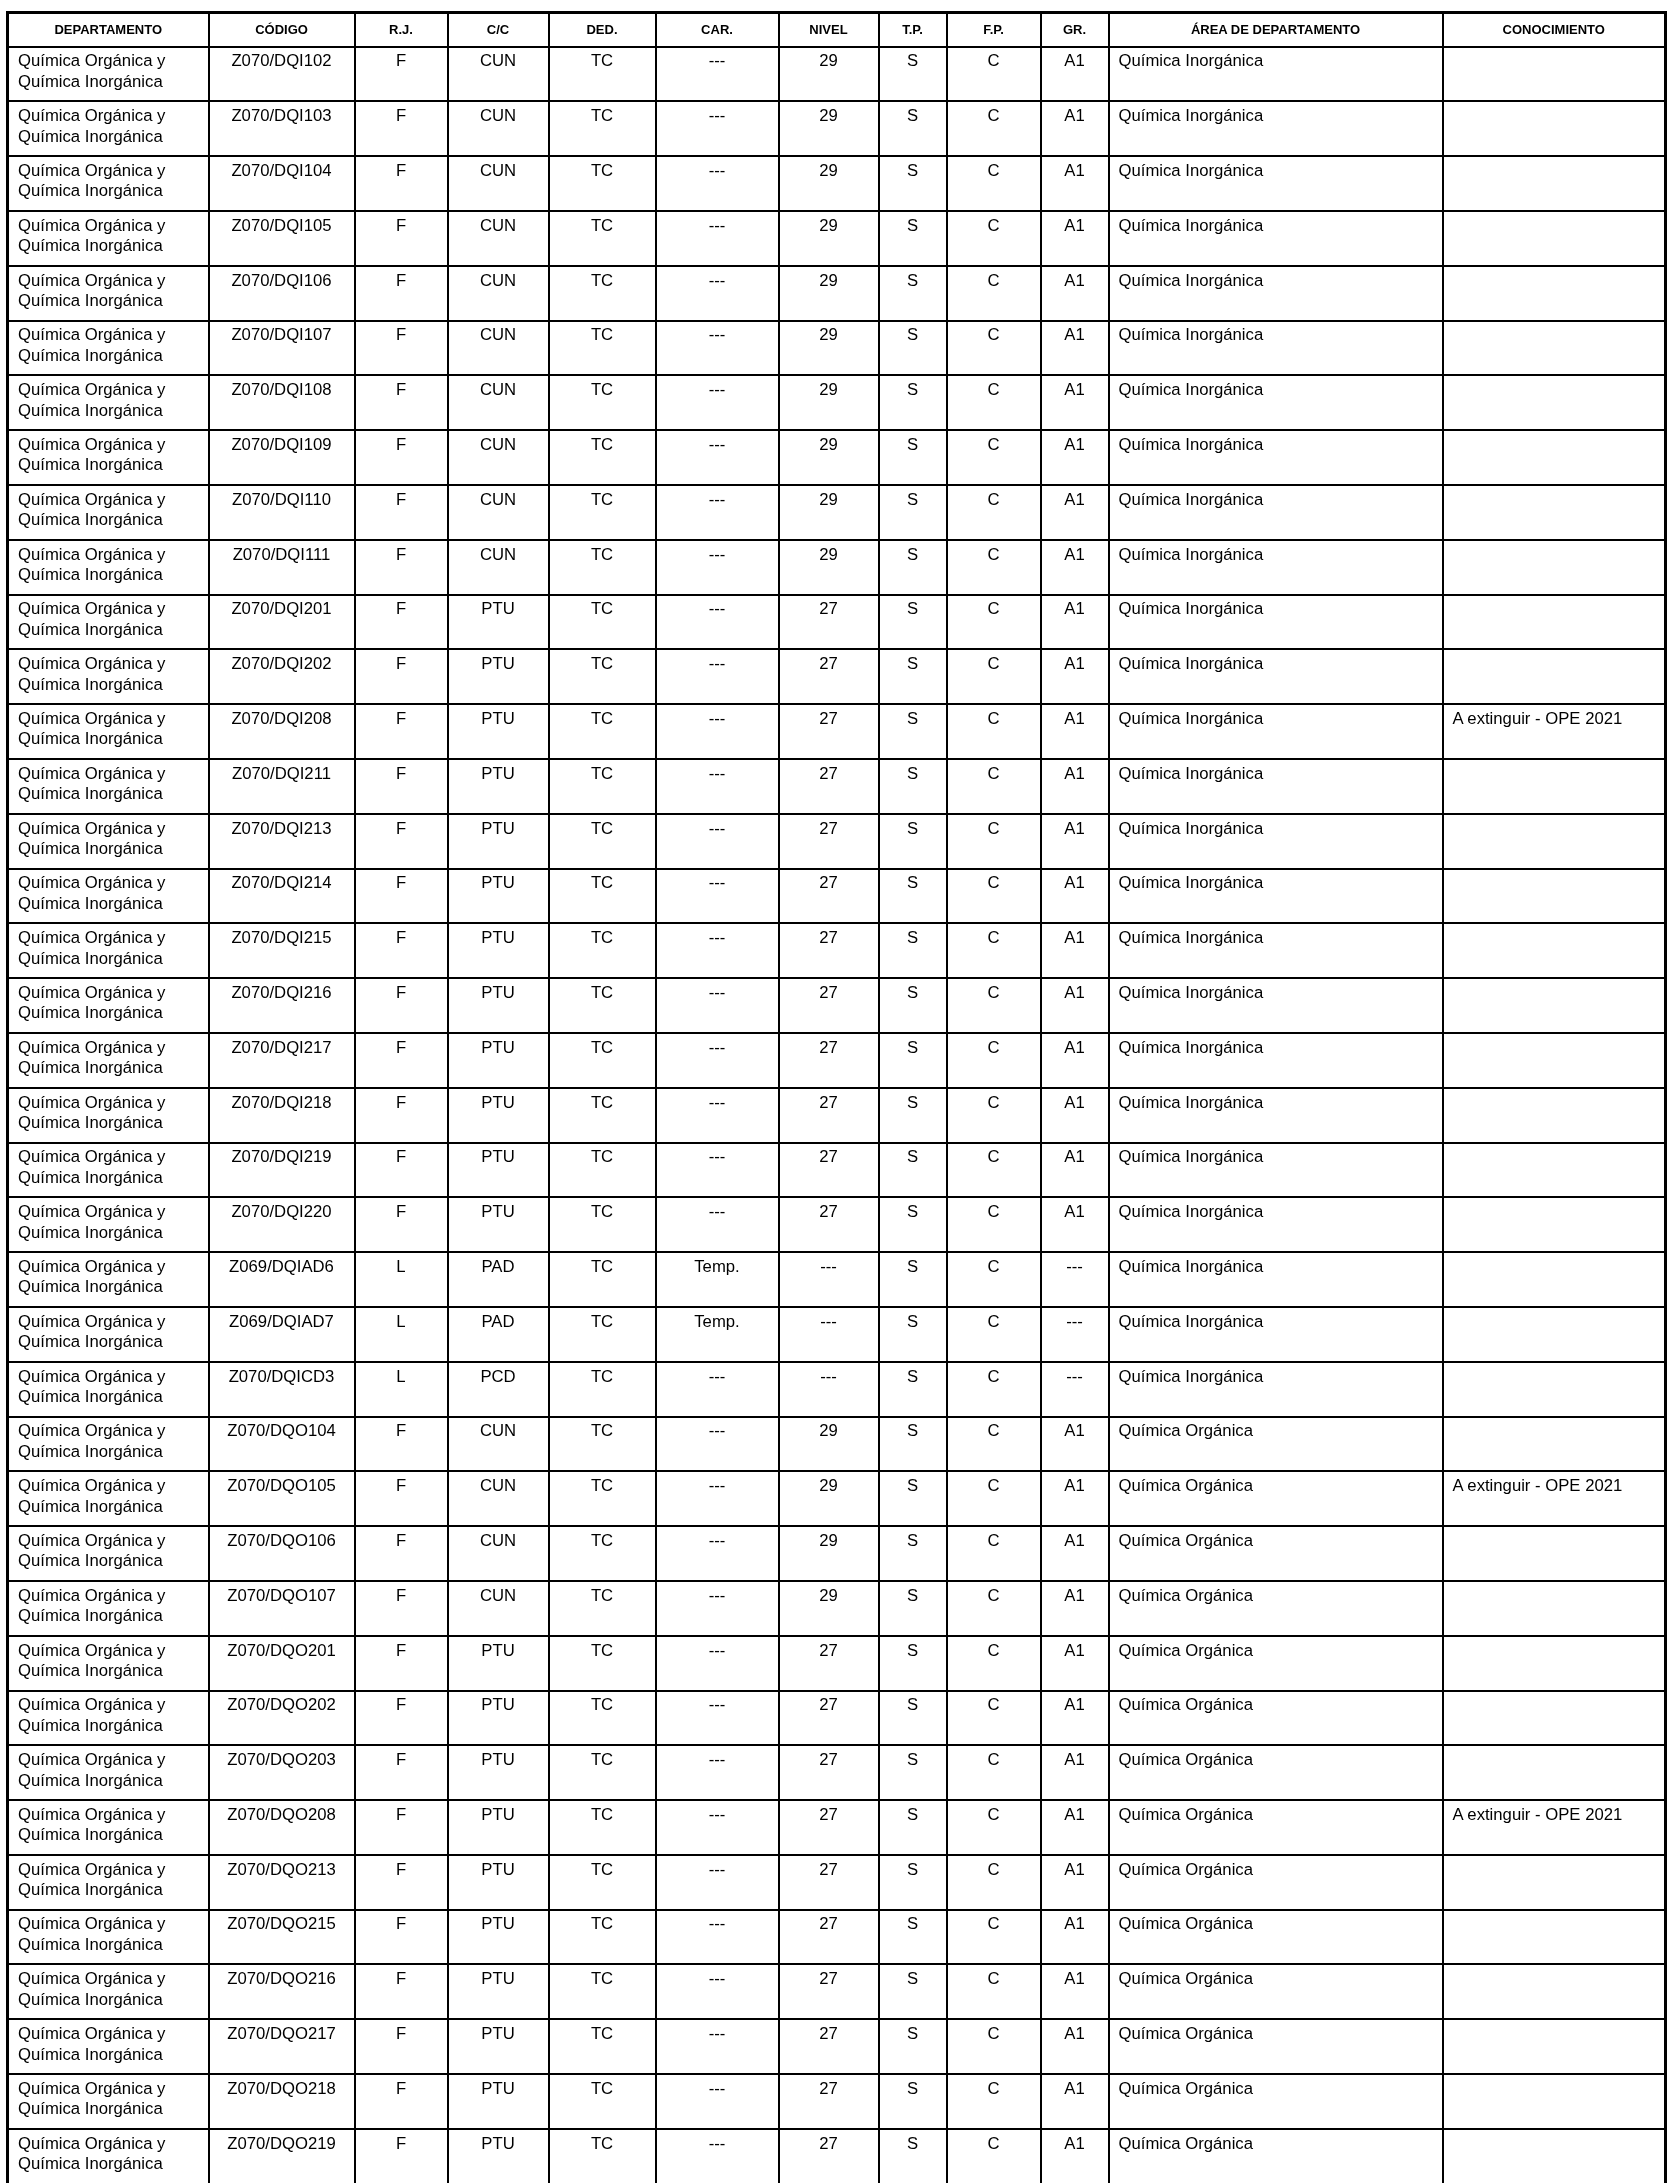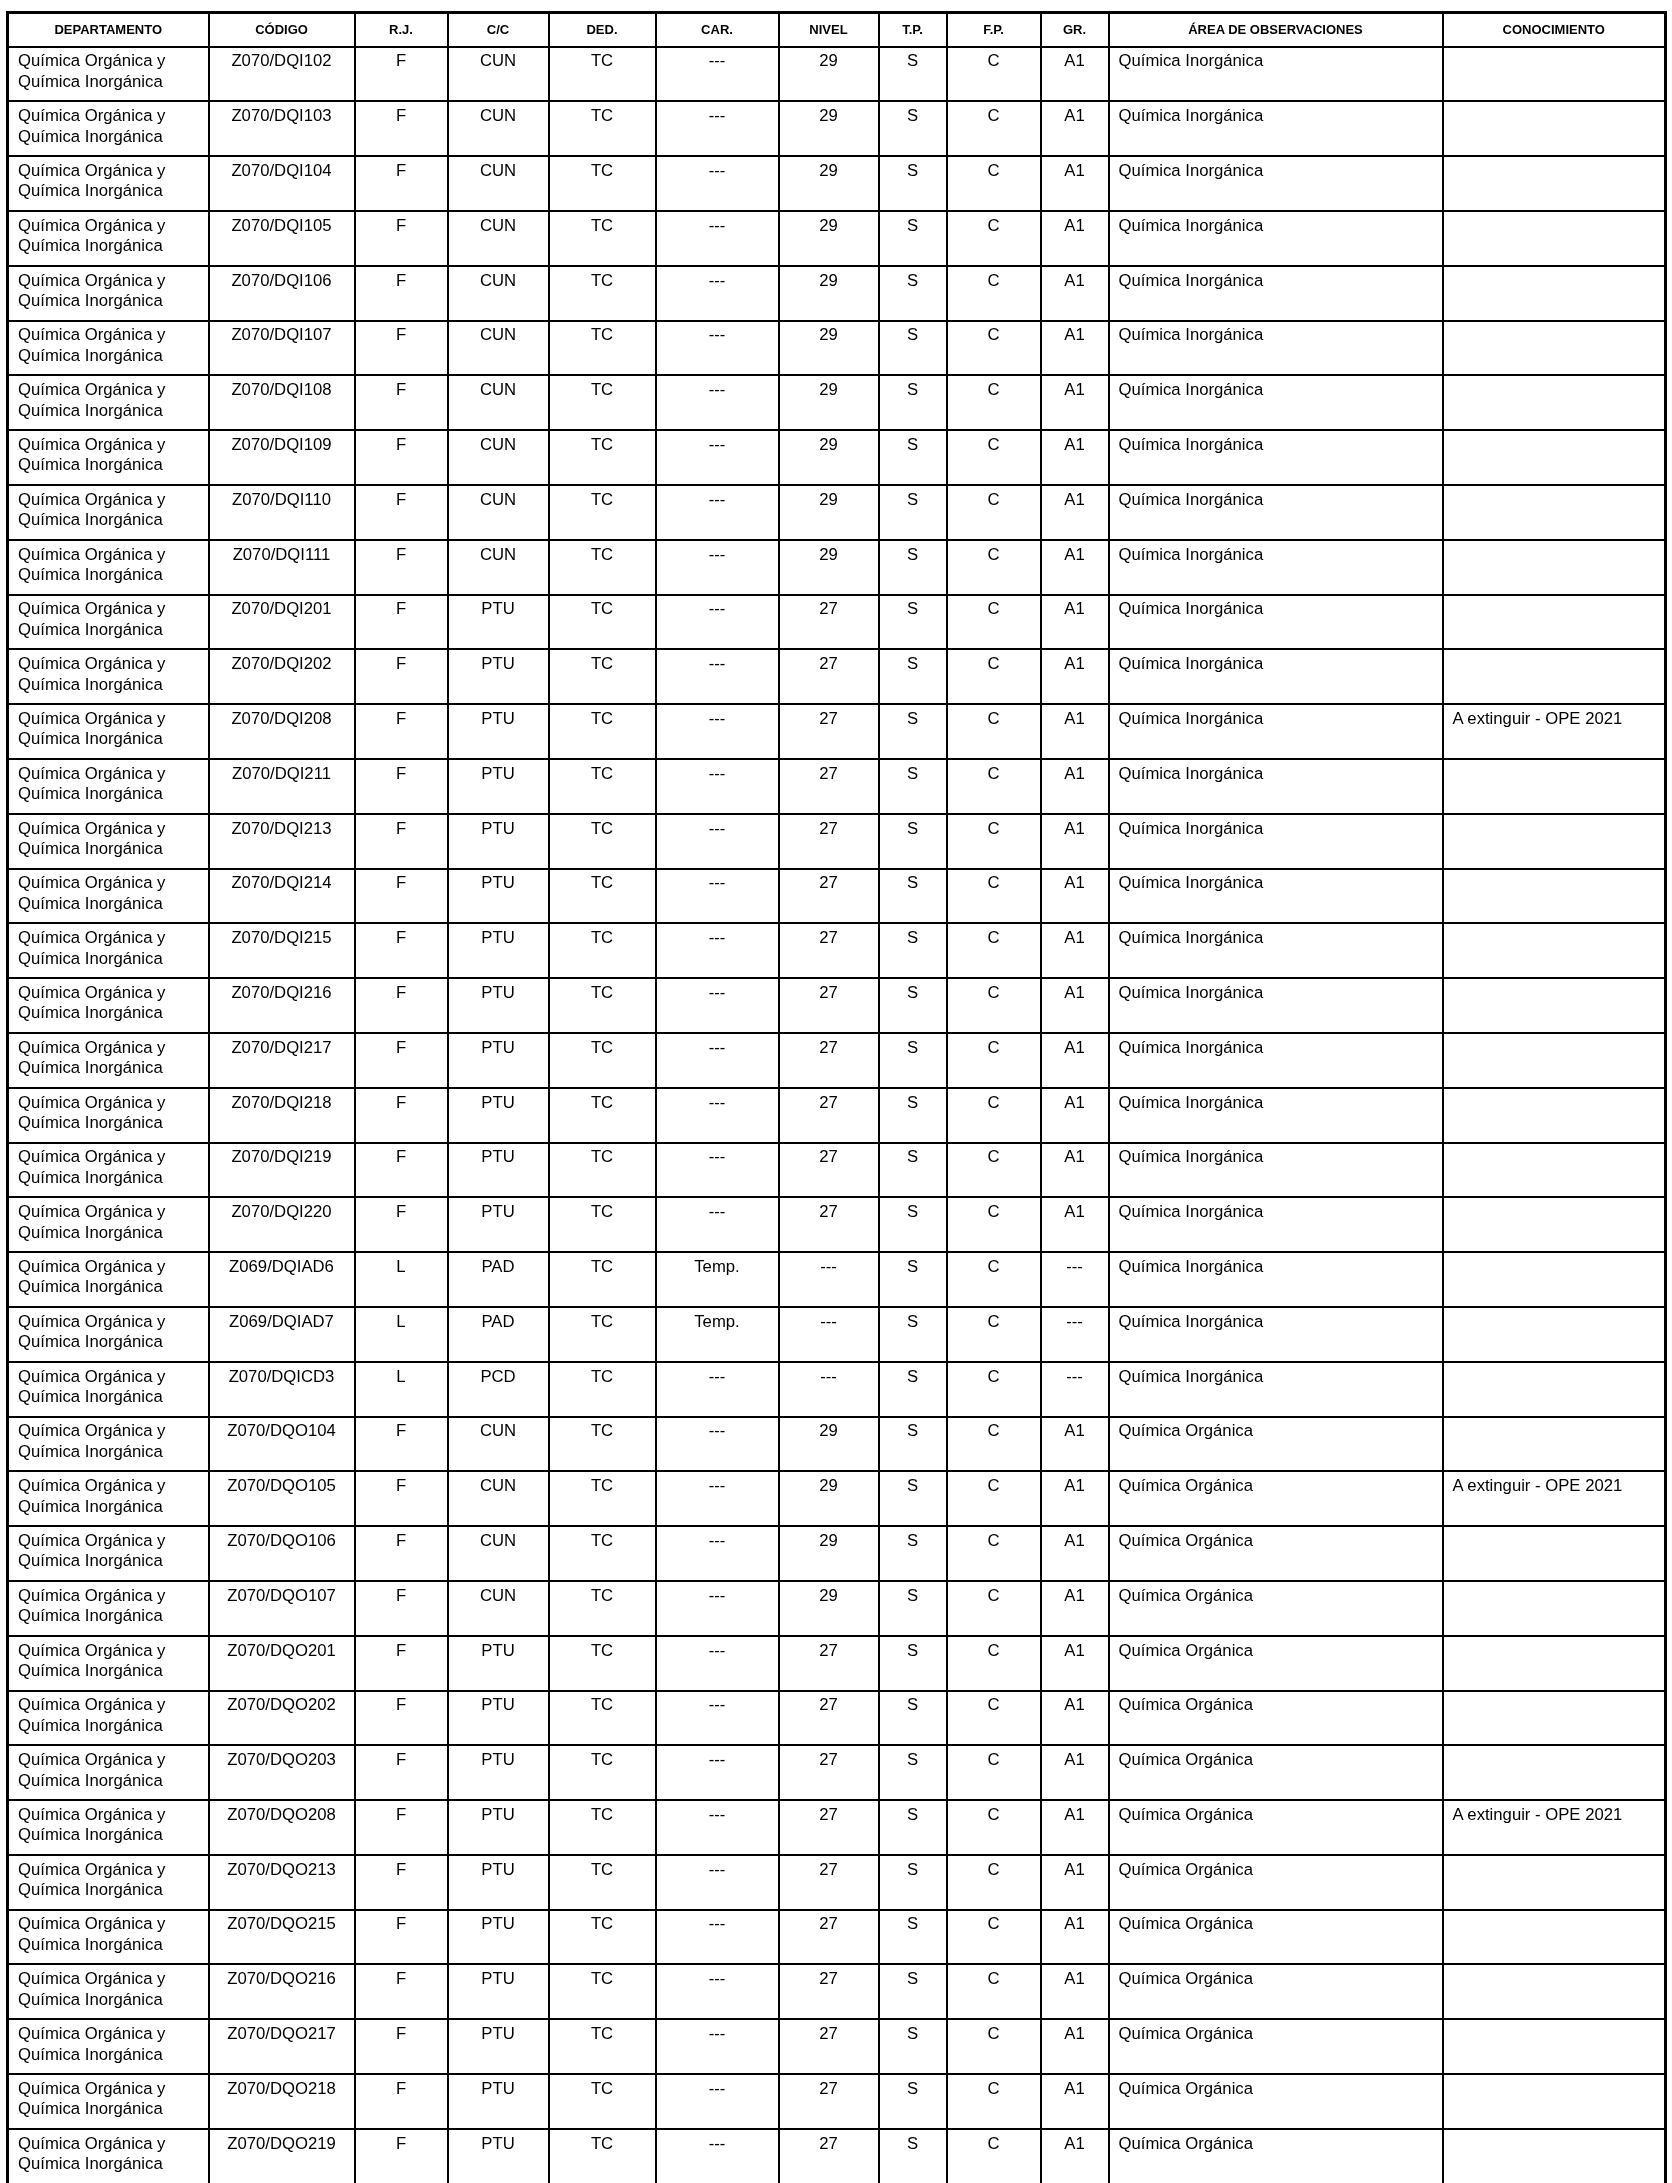--- a/index.html
+++ b/index.html
@@ -87,21 +87,21 @@
       <th>DEPARTAMENTO</th>
       <th>CÓDIGO</th>
       <th>R.J.</th>
       <th>C/C</th>
       <th>DED.</th>
       <th>CAR.</th>
       <th>NIVEL</th>
       <th>T.P.</th>
       <th>F.P.</th>
       <th>GR.</th>
-      <th>ÁREA DE OBSERVACIONES</th>
+      <th>ÁREA DE DEPARTAMENTO</th>
       <th>CONOCIMIENTO</th>
     </tr>
   </thead>
   <tbody>
       <tr>
         <td class="left">Química Orgánica y Química Inorgánica</td>
         <td>Z070/DQI102</td>
         <td>F</td>
         <td>CUN</td>
         <td>TC</td>

